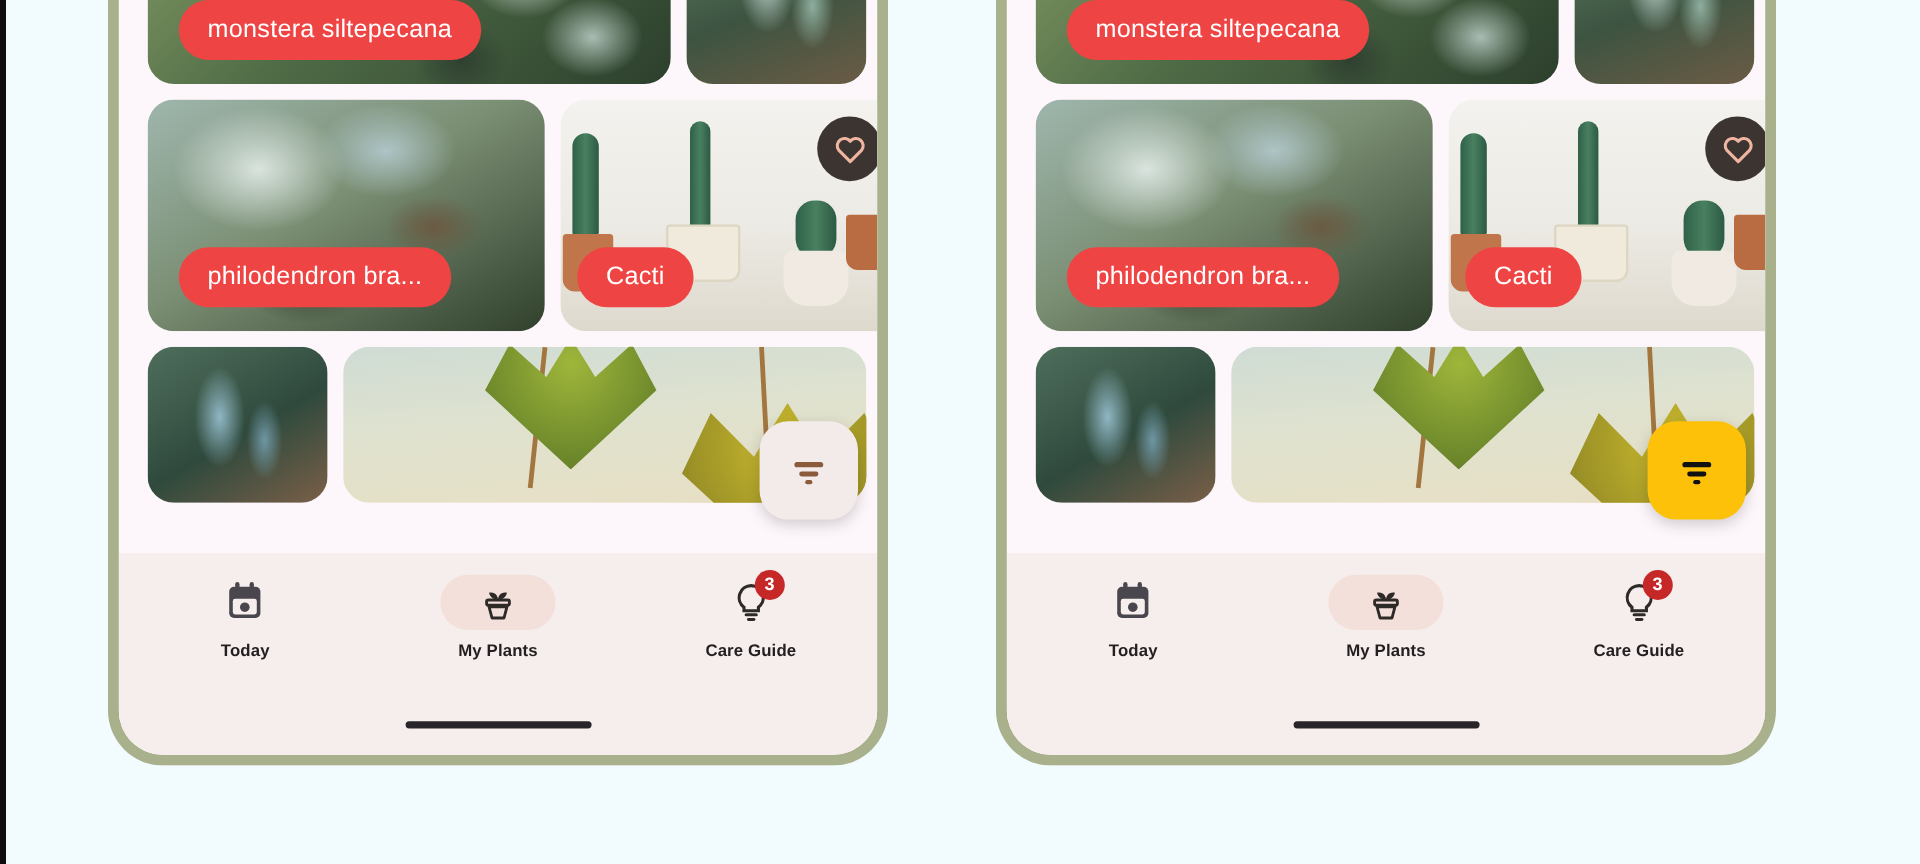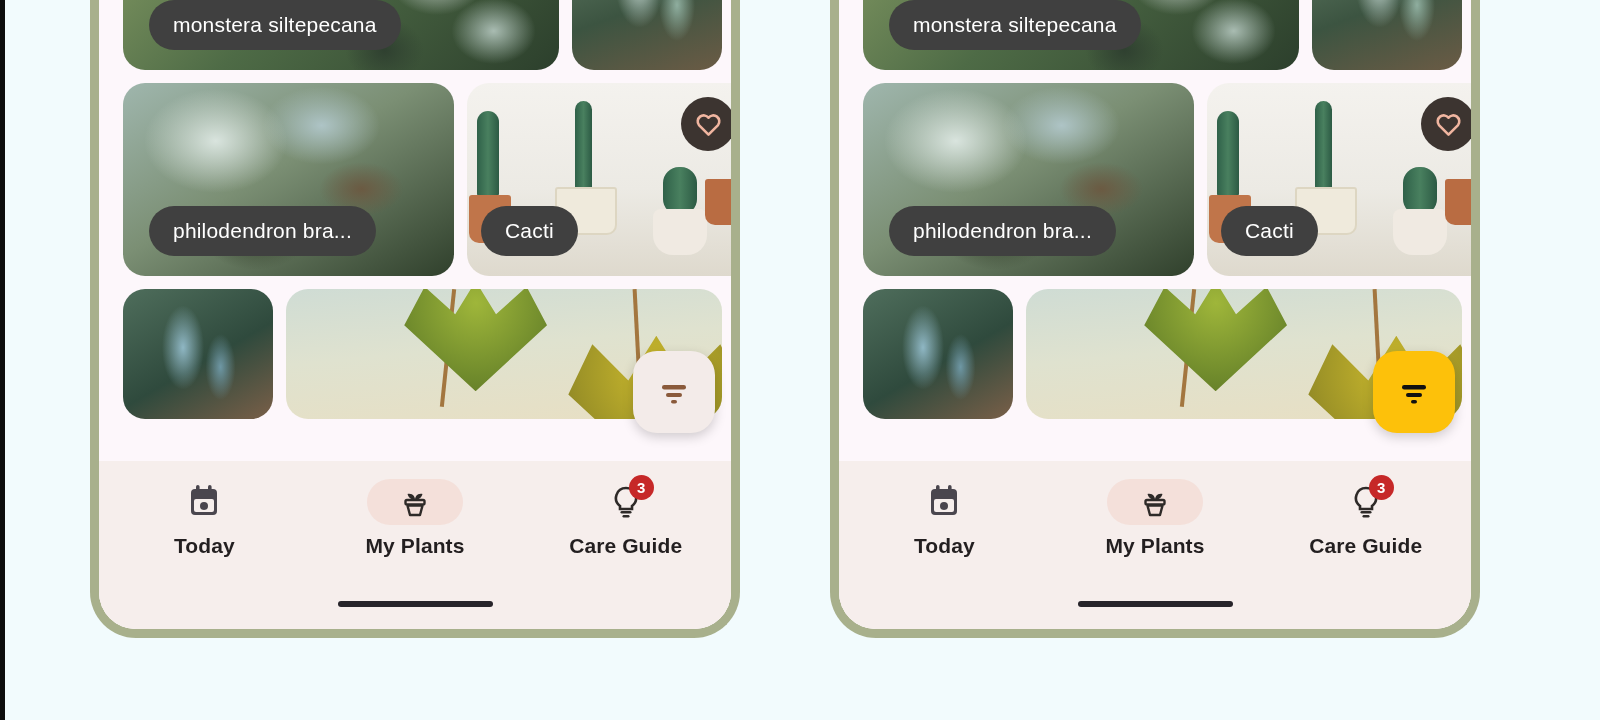--- a/index.html
+++ b/index.html
@@ -49,21 +49,21 @@
     position:relative;
     border-radius:22px;
     overflow:hidden;
     flex:none;
   }
   .card .ph { position:absolute; inset:0; }
   .pill {
     position:absolute;
     left:26px;
     bottom:20px;
-    background:#404040;
+    background:#ef4444;
     color:#ffffff;
     font-size:21px;
     letter-spacing:.2px;
     padding:13px 24px;
     border-radius:28px;
     max-width:84%;
     white-space:nowrap;
     overflow:hidden;
   }
   .heart-btn {
@@ -120,21 +120,21 @@
     gap:9px;
   }
   .nav-icon-wrap {
     position:relative;
     width:96px; height:46px;
     border-radius:23px;
     display:flex; align-items:center; justify-content:center;
   }
   .nav-icon-wrap.active { background:#f4e0da; }
   .nav-label {
-    font-size:21px;
+    font-size:14px;
     font-weight:bold;
     color:#231f20;
     letter-spacing:.1px;
   }
   .badge {
     position:absolute;
     top:-4px; right:20px;
     min-width:25px; height:25px;
     border-radius:13px;
     background:#c62828;

